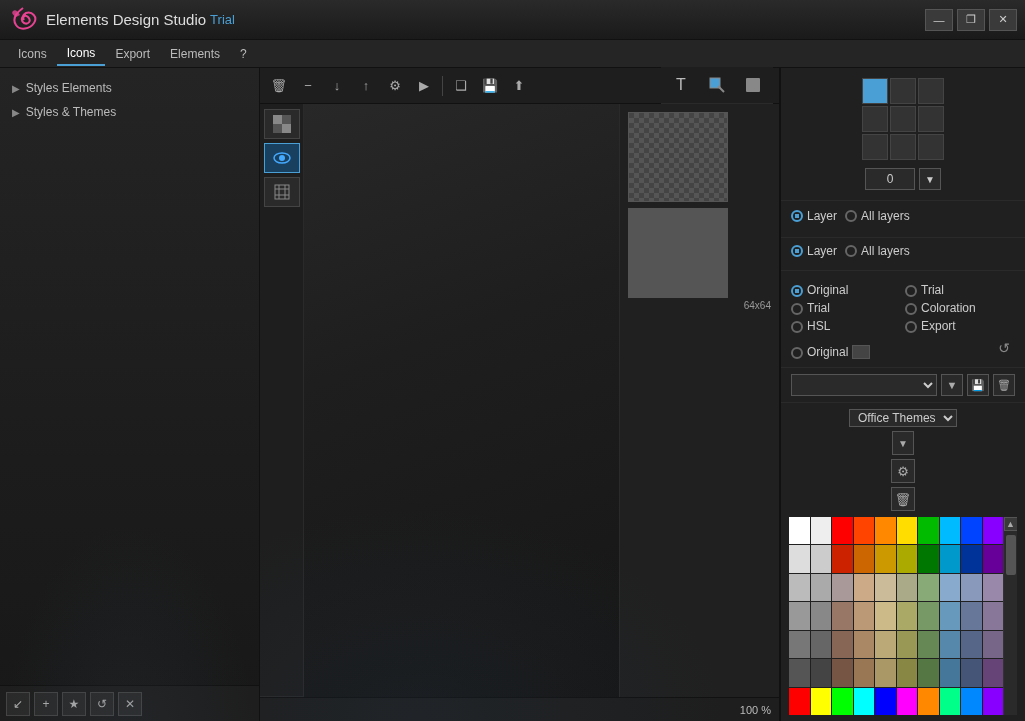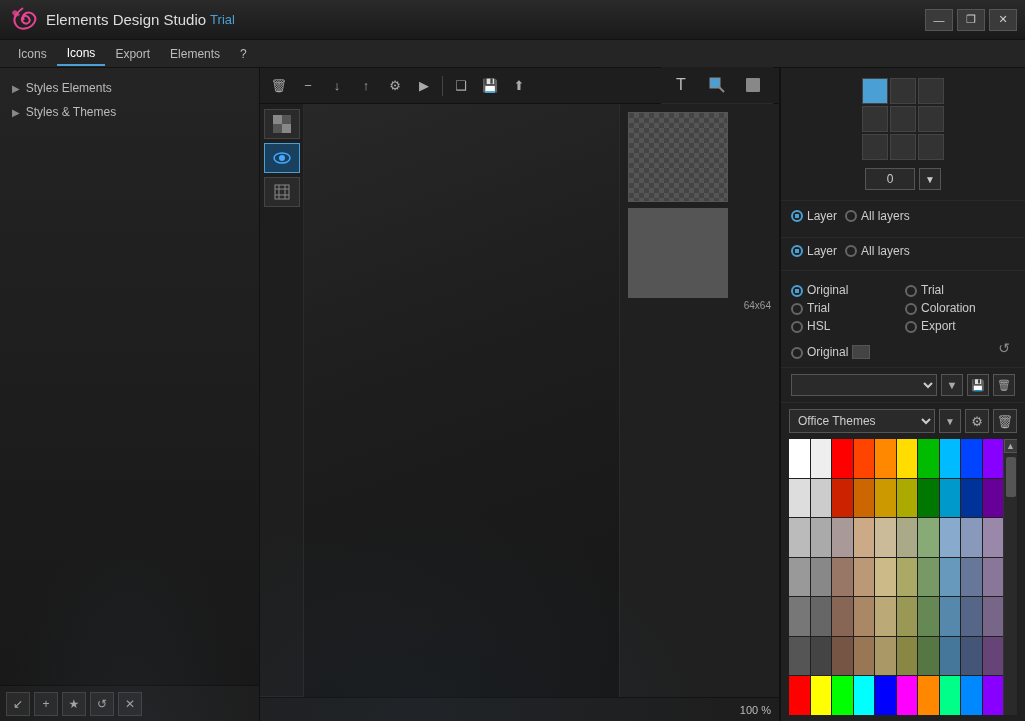--- a/index.html
+++ b/index.html
@@ -400,20 +400,21 @@
       padding: 6px 8px;
       flex: 1;
       display: flex;
       flex-direction: column;
     }
     #themes-header {
       display: flex;
       align-items: center;
       gap: 4px;
       margin-bottom: 6px;
+      flex-direction: column;
     }
     #themes-select {
       flex: 1;
       height: 24px;
       background: #2a2a2a;
       border: 1px solid #555;
       color: #ccc;
       font-size: 12px;
       padding: 0 4px;
     }

